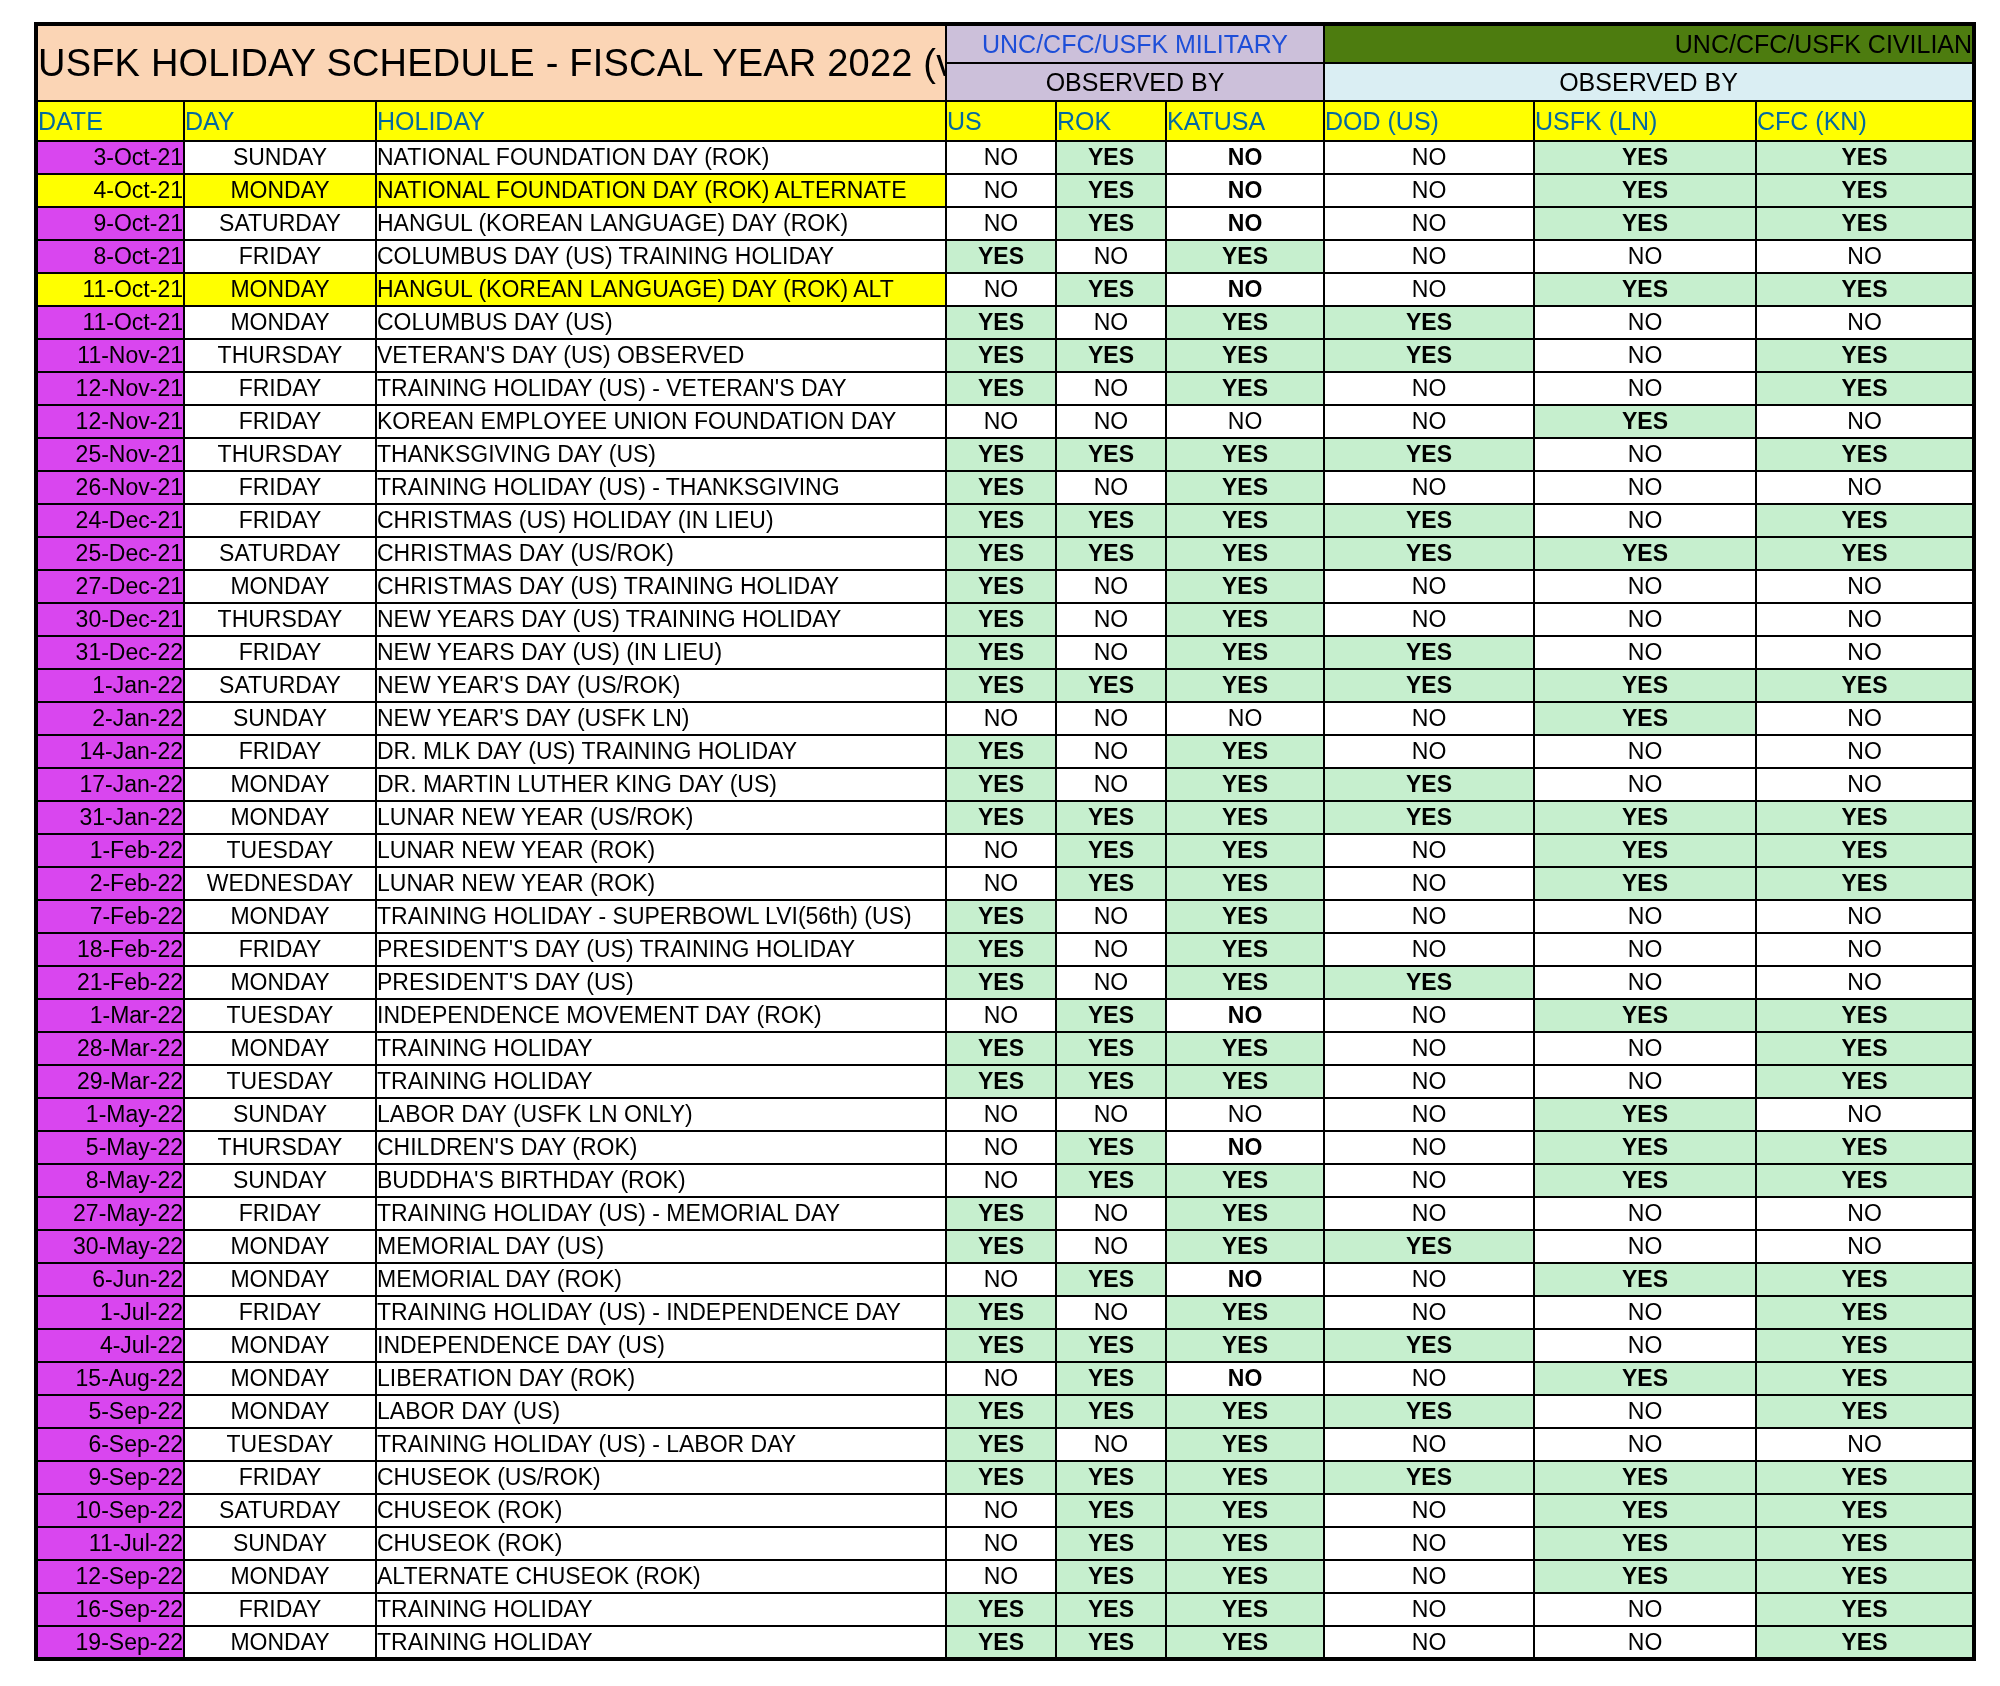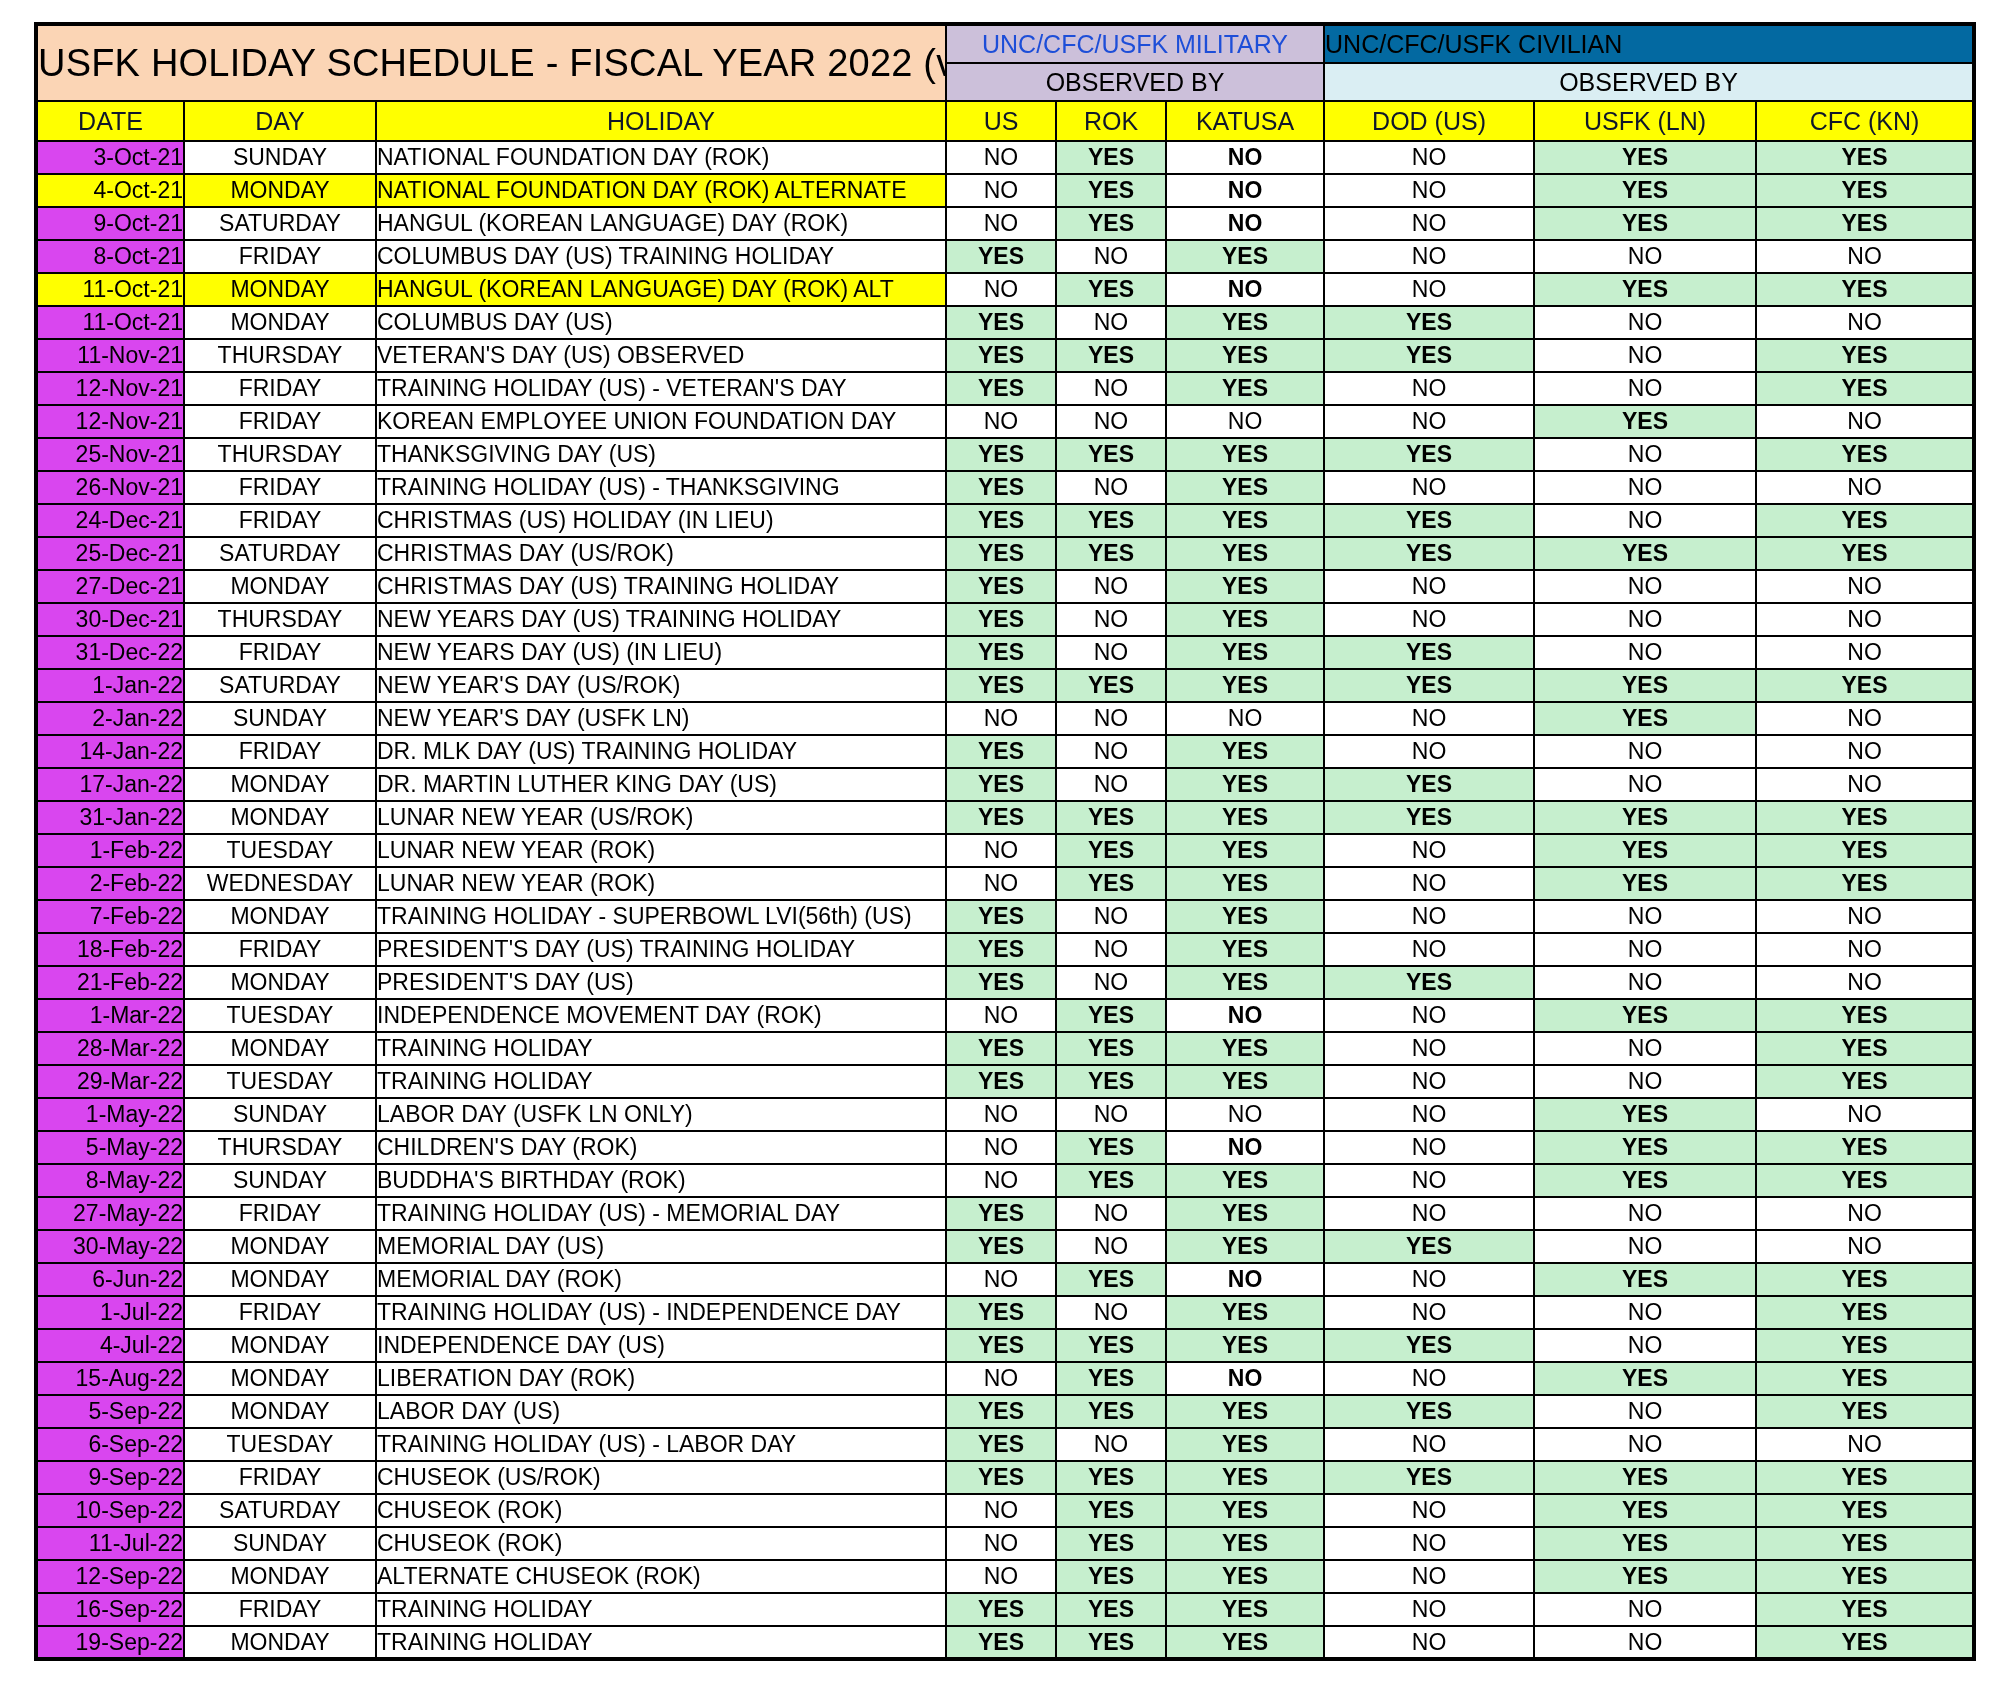--- a/index.html
+++ b/index.html
@@ -60,23 +60,23 @@
   }
   .grp-mil {
     background: #ccc0da;
     height: 36px;
     text-align: center;
     font-size: 25px;
     font-weight: bold;
     color: #1d4ed8;
   }
   .grp-civ {
-    background: #0369a1;
+    background: #4d7c0f;
     height: 36px;
-    text-align: left;
+    text-align: right;
     font-size: 25px;
     font-weight: bold;
     color: #000;
   }
   .obs-mil {
     background: #ccc0da;
     height: 36px;
     text-align: center;
     font-size: 25px;
     font-weight: normal;
@@ -88,24 +88,24 @@
     text-align: center;
     font-size: 25px;
     font-weight: normal;
     color: #000;
   }
 
   
   .colhead {
     background: #ffff00;
     height: 38px;
-    text-align: center;
+    text-align: left;
     font-size: 25px;
     font-weight: bold;
-    color: #0f172a;
+    color: #0369a1;
   }
 
   
   tbody tr { height: 33px; }
   td.date {
     background: #d946ef;
     text-align: right;
     padding-right: 8px;
     font-size: 23px;
     color: #000;

